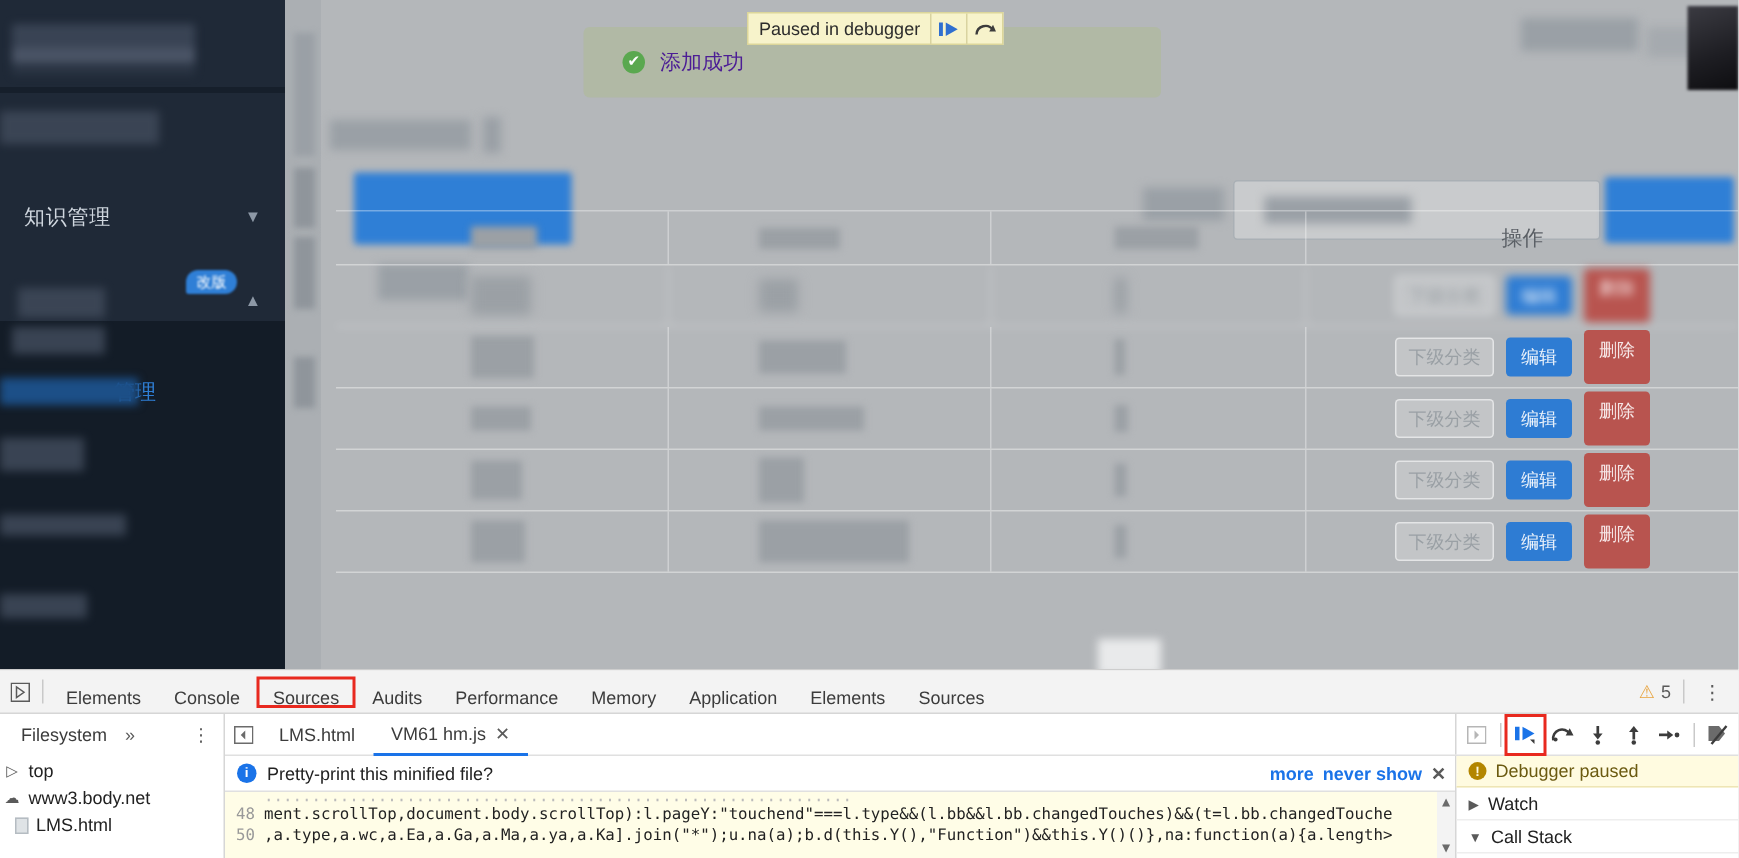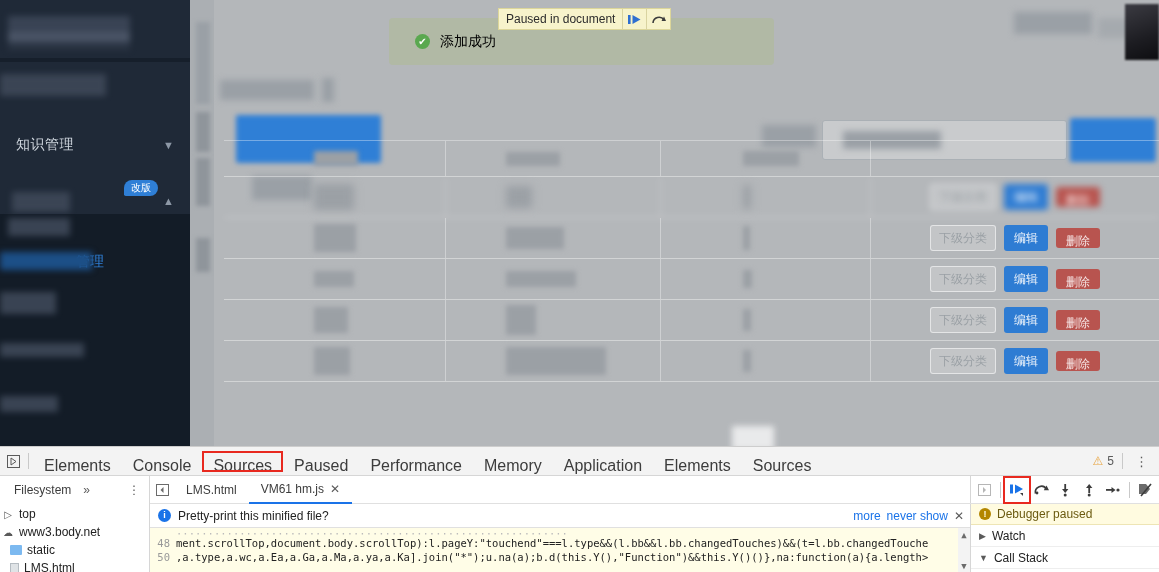--- a/index.html
+++ b/index.html
@@ -104,37 +104,37 @@
   .btn-sub {
     min-width: 66px; height: 26px; line-height: 24px; text-align: center;
     font-size: 12px; color: #9aa0a5; background: rgba(255,255,255,.20);
     border: 1px solid rgba(255,255,255,.55); border-radius: 3px;
   }
   .btn-edit {
     min-width: 44px; height: 26px; line-height: 26px; text-align:center;
     font-size: 12px; color: #eef4fb; background: #2e7cd3; border-radius: 3px;
   }
   .btn-del {
-    min-width: 44px; height: 20px; line-height: 26px; text-align:center;
+    min-width: 44px; height: 36px; line-height: 26px; text-align:center;
     font-size: 12px; color: #f6e6e6; background: #b8544f; border-radius: 3px;
   }
   .row-blur { filter: blur(3px); }
 
   
   #toast {
     position: absolute; left: 389px; top: 18px; width: 385px; height: 47px;
     background: rgba(176,186,160,.82); border-radius: 4px;
     display: flex; align-items: center; padding-left: 26px;
   }
   #toast .tick {
     width: 15px; height: 15px; border-radius: 50%; background: #5aa84f;
     color: #fff; font-size: 10px; line-height: 15px; text-align: center;
     margin-right: 10px;
   }
-  #toast .tmsg { font-size: 14px; color: #000000; }
+  #toast .tmsg { font-size: 14px; color: #4c1d95; }
 
   
   #paused {
     position: absolute; left: 498px; top: 8px; height: 22px;
     background: #f7f3cb; border: 1px solid #dcd69a;
     display: flex; align-items: center; font-size: 12px; color: #2c2c2c;
     padding-left: 7px;
   }
   #paused .plabel { padding-right: 7px; }
   #paused .pbtn {
@@ -152,21 +152,21 @@
     position: relative; height: 29px; border-bottom: 1px solid #d6d6d6;
     display: flex; align-items: center; background: #f3f3f3;
   }
   .dt-inspect {
     width: 22px; height: 22px; margin-left: 2px; display:flex;
     align-items:center; justify-content:center; color:#5a5a5a; font-size:12px;
   }
   .dt-sep { width: 1px; height: 16px; background: #c9c9c9; margin: 0 4px; }
   .dt-tab {
     padding: 0 11px; height: 21px; line-height: 29px;
-    font-size: 16px; color: #3c3c3c; white-space: nowrap;
+    font-size: 12px; color: #3c3c3c; white-space: nowrap;
   }
   .dt-tab.sel { outline: 2px solid #e8291f; outline-offset: -2px; }
   .dt-right {
     margin-left: auto; display: flex; align-items: center; gap: 4px; padding-right: 6px;
   }
   .warnbox { display:flex; align-items:center; gap:4px; font-size:12px; color:#5a5a5a; }
   .warn-ico { color:#e8a33d; font-size:12px; }
   .kebab { color:#5a5a5a; font-size:13px; padding: 0 4px; letter-spacing: 1px;}
 
   
@@ -213,21 +213,21 @@
   .filepg { width:9px; height:11px; background:#dfe3e6; border:1px solid #b5bcc2; display:inline-block;}
   #editor { flex:1; position:relative; overflow:hidden; }
   #pp-bar {
     height: 24px; background:#fff; border-bottom:1px solid #e0e0e0;
     display:flex; align-items:center; font-size:12px; color:#222; padding-left:8px;
   }
   .info-ico {
     width:13px;height:13px;border-radius:50%;background:#1a73e8;color:#fff;
     font-size:9px;line-height:13px;text-align:center;margin-right:7px;font-weight:bold;
   }
-  #pp-bar .pp-actions { margin-left:auto; display:flex; align-items:center; gap:6px; padding-right:6px;}
+  #pp-bar .pp-actions { margin-left:auto; display:flex; align-items:center; gap:6px; padding-right:6px;font-weight:bold;}
   .pp-link { color:#1a73e8; font-size:12px; }
   .pp-x { color:#5a5a5a; font-size:12px; }
   #code {
     position:relative; background:#fffde7; font-family:"DejaVu Sans Mono", monospace;
     font-size: 10.5px; line-height: 14px; color:#222; overflow:hidden; height:45px;
   }
   .cl { display:flex; white-space:pre; height:14px; }
   .ln { width: 26px; text-align:right; color:#999; padding-right:6px; flex: none; }
   .ctxt { overflow:hidden; }
   #scrollarrows {
@@ -319,20 +319,23 @@
         <div class="trow thead">
           <div class="cell c1">
             <span class="blurtext" style="width:44px;height:15px;display:inline-block;"></span>
           </div>
           <div class="cell c2">
             <span class="blurtext" style="width:54px;height:14px;display:inline-block;"></span>
           </div>
           <div class="cell c3">
             <span class="blurtext" style="width:56px;height:15px;display:inline-block;"></span>
           </div>
+          <div class="cell c4">
+            <span class="hdr-txt">操作</span>
+          </div>
         </div>
 
         <div class="trow row-blur">
           <div class="cell c1">
             <span class="blurtext" style="width:40px;height:26px;display:inline-block;"></span>
           </div>
           <div class="cell c2">
             <span class="blurtext" style="width:26px;height:22px;display:inline-block;"></span>
           </div>
           <div class="cell c3">
@@ -415,21 +418,21 @@
       </div>
       <div class="c-head-blur" style="left:518px;top:426px;width:42px;height:24px;background:#e9eaeb;filter:blur(3px);"></div>
     </div>
 
     <div id="toast">
       <span class="tick">✔</span>
       <span class="tmsg">添加成功</span>
     </div>
 
     <div id="paused">
-      <span class="plabel">Paused in document</span>
+      <span class="plabel">Paused in debugger</span>
       <span class="pbtn">
         <svg width="14" height="11" viewBox="0 0 14 11">
             <rect x="0" y="1" width="2.6" height="9" fill="#2f6fd0"></rect>
             <polygon points="4.5,1 12.5,5.5 4.5,10" fill="#2f6fd0"></polygon>
           </svg>
       </span>
       <span class="pbtn">
         <svg width="16" height="11" viewBox="0 0 16 11">
             <path d="M2 9 A6 6 0 0 1 13 6" stroke="#3c3c3c" stroke-width="1.6" fill="none"></path>
             <polygon points="13,2.5 15,7 10.5,7" fill="#3c3c3c"></polygon>
@@ -444,21 +447,21 @@
       <span class="dt-inspect">
         <svg width="13" height="13" viewBox="0 0 13 13">
             <rect x="0.5" y="0.5" width="12" height="12" fill="none" stroke="#5a5a5a"></rect>
             <path d="M4 3 L4 10 L9 6.5 Z" fill="none" stroke="#5a5a5a" stroke-width="1"></path>
           </svg>
       </span>
       <span class="dt-sep"></span>
       <span class="dt-tab">Elements</span>
       <span class="dt-tab">Console</span>
       <span class="dt-tab sel">Sources</span>
-      <span class="dt-tab">Paused</span>
+      <span class="dt-tab">Audits</span>
       <span class="dt-tab">Performance</span>
       <span class="dt-tab">Memory</span>
       <span class="dt-tab">Application</span>
       <span class="dt-tab">Elements</span>
       <span class="dt-tab">Sources</span>
       <span class="dt-right">
         <span class="warnbox">
           <span class="warn-ico">⚠</span>
           <span>5</span>
         </span>
@@ -547,24 +550,20 @@
       <div id="nav-tree">
         <div class="tree-item ind1">
           <span class="tw-ico">▷</span>
           <span>top</span>
         </div>
         <div class="tree-item ind1">
           <span class="tw-ico">☁</span>
           <span>www3.body.net</span>
         </div>
         <div class="tree-item ind2">
-          <span class="folder"></span>
-          <span>static</span>
-        </div>
-        <div class="tree-item ind2">
           <span class="filepg"></span>
           <span>LMS.html</span>
         </div>
       </div>
 
       <div id="editor">
         <div id="pp-bar">
           <span class="info-ico">i</span>
           <span>Pretty-print this minified file?</span>
           <span class="pp-actions">

